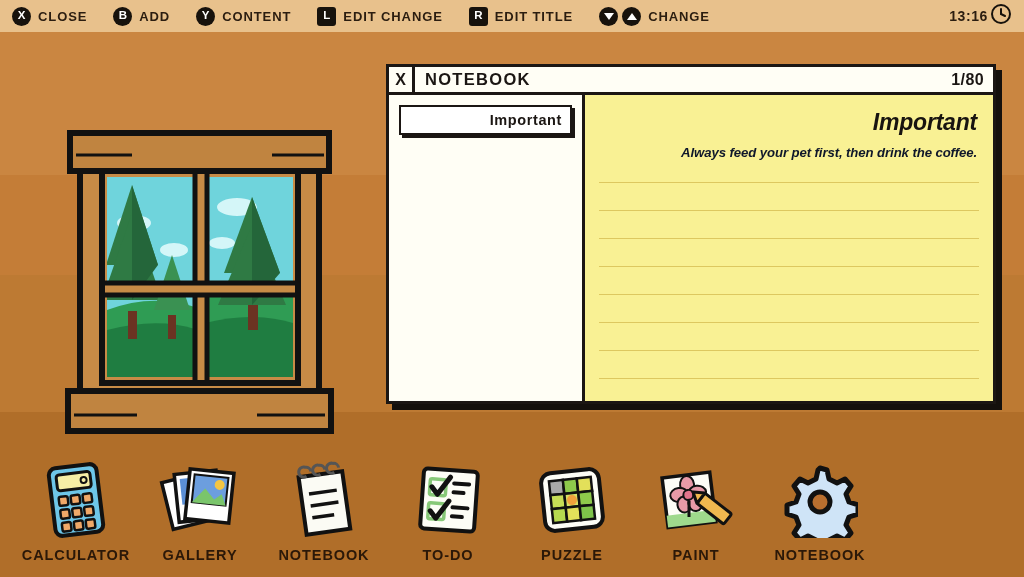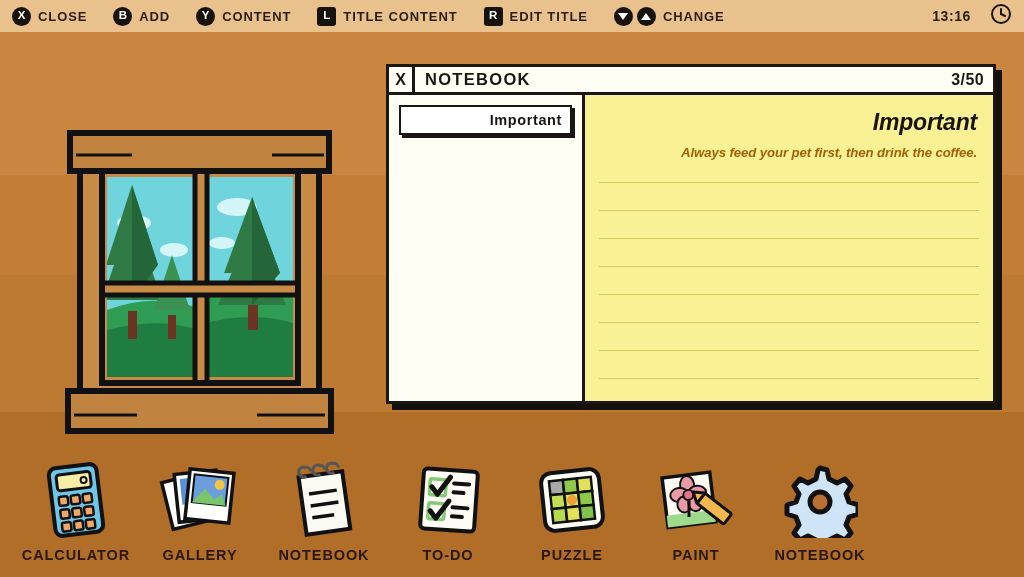--- a/index.html
+++ b/index.html
@@ -95,21 +95,21 @@
   .tri-up {
     width: 0; height: 0;
     border-left: 5px solid transparent;
     border-right: 5px solid transparent;
     border-bottom: 7px solid #fff;
   }
   #clock-area {
     margin-left: auto;
     display: flex;
     align-items: center;
-    gap: 19px;
+    gap: 2px;
   }
   #clock-text {
     font-size: 14px;
     font-weight: bold;
     letter-spacing: 0.6px;
     color: #2b1d10;
   }
 
   
   #window-art {
@@ -209,21 +209,21 @@
     font-style: italic;
     font-weight: bold;
     color: #181410;
     letter-spacing: -0.2px;
     margin-bottom: 9px;
   }
   #note-text {
     font-size: 13.2px;
     font-style: italic;
     font-weight: bold;
-    color: #a16207;
+    color: #0f172a;
     letter-spacing: -0.1px;
     line-height: 1.2;
     margin-left: 48px;
   }
   .rule-lines {
     position: absolute;
     left: 14px; right: 14px;
     top: 60px;
     bottom: 0;
   }
@@ -286,21 +286,21 @@
       <span class="hint-label">ADD</span>
     </div>
 
     <div class="hint">
       <span class="badge-round">Y</span>
       <span class="hint-label">CONTENT</span>
     </div>
 
     <div class="hint">
       <span class="badge-square">L</span>
-      <span class="hint-label">TITLE CONTENT</span>
+      <span class="hint-label">EDIT CHANGE</span>
     </div>
 
     <div class="hint">
       <span class="badge-square">R</span>
       <span class="hint-label">EDIT TITLE</span>
     </div>
 
     <div class="hint">
       <span class="badge-pair">
         <span class="tri-badge">
@@ -375,21 +375,21 @@
       <path d="M6 266 L269 266 L269 306 L6 306 Z" fill="#c08440" stroke="#111" stroke-width="6"></path>
       <line x1="12" y1="290" x2="75" y2="290" stroke="#111" stroke-width="3"></line>
       <line x1="195" y1="290" x2="263" y2="290" stroke="#111" stroke-width="3"></line>
     </svg>
   </div>
 
   <div id="notebook-window">
     <div id="nb-titlebar">
       <div id="nb-close">X</div>
       <div id="nb-title">NOTEBOOK</div>
-      <div id="nb-counter">3/50</div>
+      <div id="nb-counter">1/80</div>
     </div>
     <div id="nb-body">
       <div id="nb-sidebar">
         <div class="note-item">
           <span>Important</span>
         </div>
       </div>
       <div id="nb-page">
         <div class="rule-lines">
           <div class="rule-line"></div>

